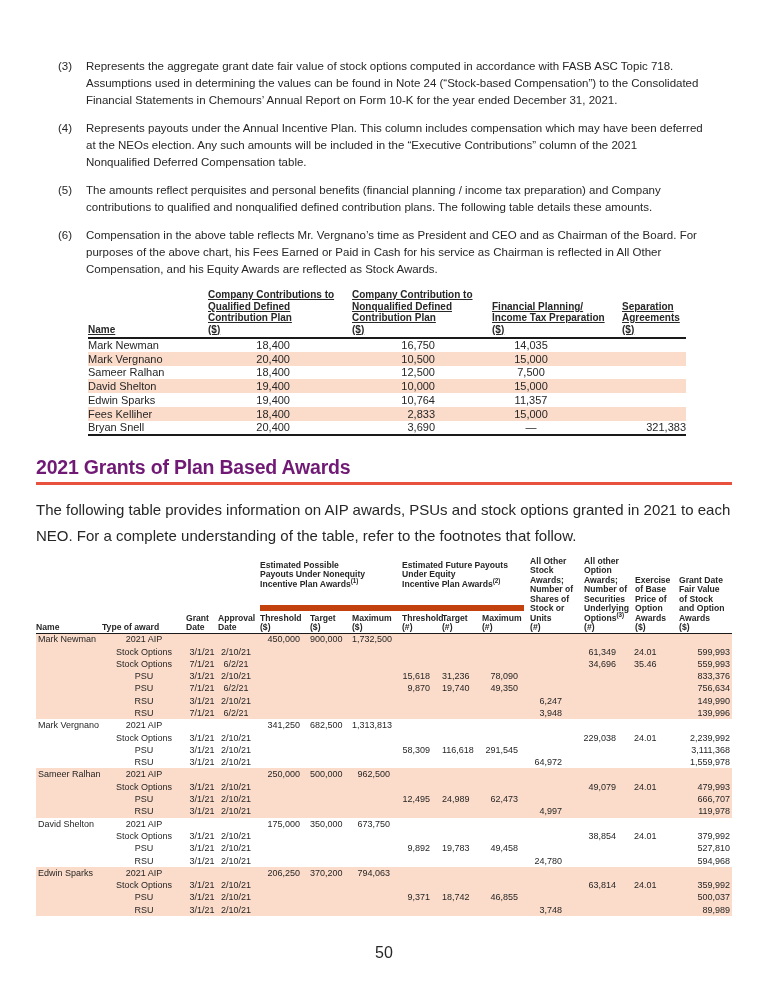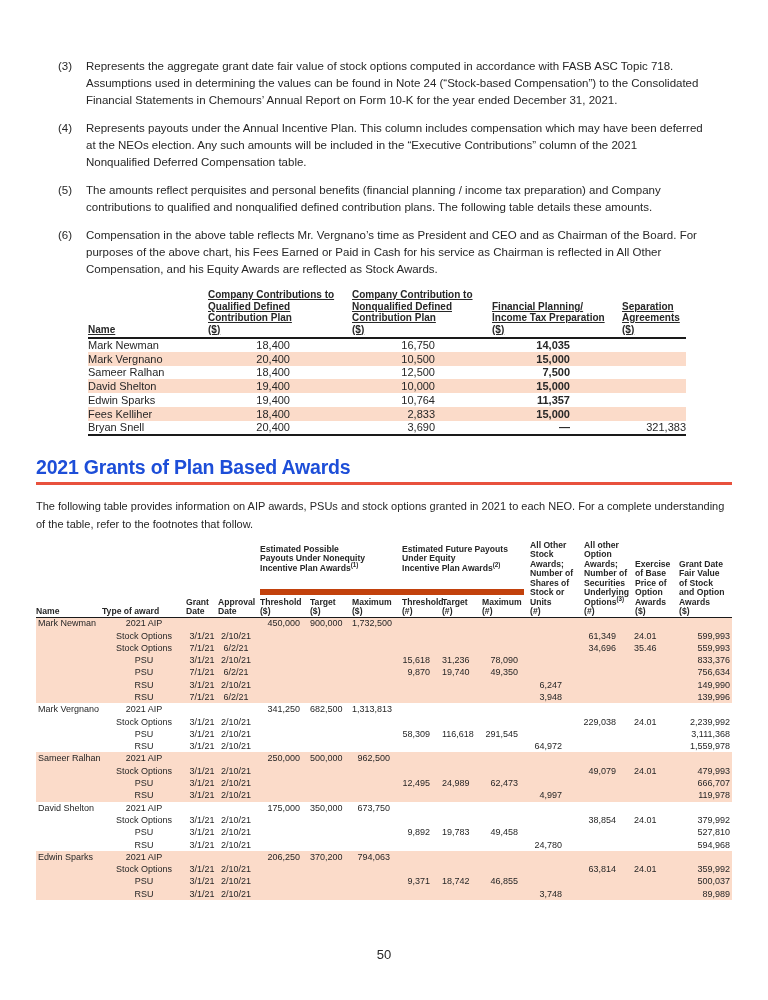--- a/index.html
+++ b/index.html
@@ -19,28 +19,28 @@
   .contrib { width:598px; margin:6px 0 0 52px; }
   .contrib th {
     font-size:10px; line-height:11.5px; font-weight:bold; text-align:left;
     vertical-align:bottom; padding:0 0 2px 0; border-bottom:2px solid var(--rule);
     white-space:pre-line;
     text-decoration:underline;
   }
   .contrib td { font-size:11px; height:13.8px; padding:0; vertical-align:middle; }
   .contrib td.v1 { text-align:right; padding-right:62px; }
   .contrib td.v2 { text-align:right; padding-right:57px; }
-  .contrib td.v3 { text-align:right; padding-right:52px;font-weight:bold; }
+  .contrib td.v3 { text-align:center; padding-right:52px; }
   .contrib td.v4 { text-align:right; padding-right:0; }
   .contrib tr.shaded { background:var(--shade); }
   .contrib tr:last-child td { border-bottom:2px solid var(--rule); }
   
-  .section-title { font-size:19.5px; font-weight:bold; color:#1d4ed8; margin:20px 0 0 0; letter-spacing:-0.2px; }
+  .section-title { font-size:19.5px; font-weight:bold; color:#701a75; margin:20px 0 0 0; letter-spacing:-0.2px; }
   .red-rule { height:3px; background:var(--red); margin-top:3px; }
-  .intro { font-size:11px; line-height:18px; margin:12px 0 0 0; width:700px; }
+  .intro { font-size:15px; line-height:26px; margin:12px 0 0 0; width:700px; }
   
   .grants { width:696px; margin-top:8px; }
   .grants th {
     font-weight:bold; font-size:8.6px; line-height:9.5px; text-align:left;
     vertical-align:bottom; padding:0; white-space:pre-line;
   }
   .grants th.hb { border-bottom:1.5px solid var(--rule); }
   .grants th.group { border-bottom:6px solid #c2410c; padding-bottom:16px; }
   .grants th.h10 { padding-left:6px; }
   .grants th.h11 { padding-left:10px; }
@@ -57,21 +57,21 @@
   .grants td.c5 { text-align:right; padding-right:10px; }
   .grants td.c6 { text-align:right; padding-right:12px; }
   .grants td.c7 { text-align:right; padding-right:12px;margin-top:33px; }
   .grants td.c8 { text-align:right; padding-right:14px; }
   .grants td.c9 { text-align:right; padding-right:6px; }
   .grants td.c10 { text-align:right; padding-right:12px; }
   .grants td.c11 { text-align:right; padding-right:18px; }
   .grants td.c12 { text-align:right; padding-right:18px; }
   .grants td.c13 { text-align:right; padding-right:2px; }
   
-  .pageno { position:absolute; left:0; right:0; bottom:38px; text-align:center; font-size:13px; }
+  .pageno { position:absolute; left:0; right:0; bottom:38px; text-align:center; font-size:16px; }
 </style>
 </head>
 <body>
 
 <div class="page">
 
   <div>
     <div class="footnote">
       <span class="fn-num">(3)</span>
       <div class="fn-text">Represents the aggregate grant date fair value of stock options computed in accordance with FASB ASC Topic 718. Assumptions used in determining the values can be found in Note 24 (“Stock-based Compensation”) to the Consolidated Financial Statements in Chemours’ Annual Report on Form 10-K for the year ended December 31, 2021.</div>

